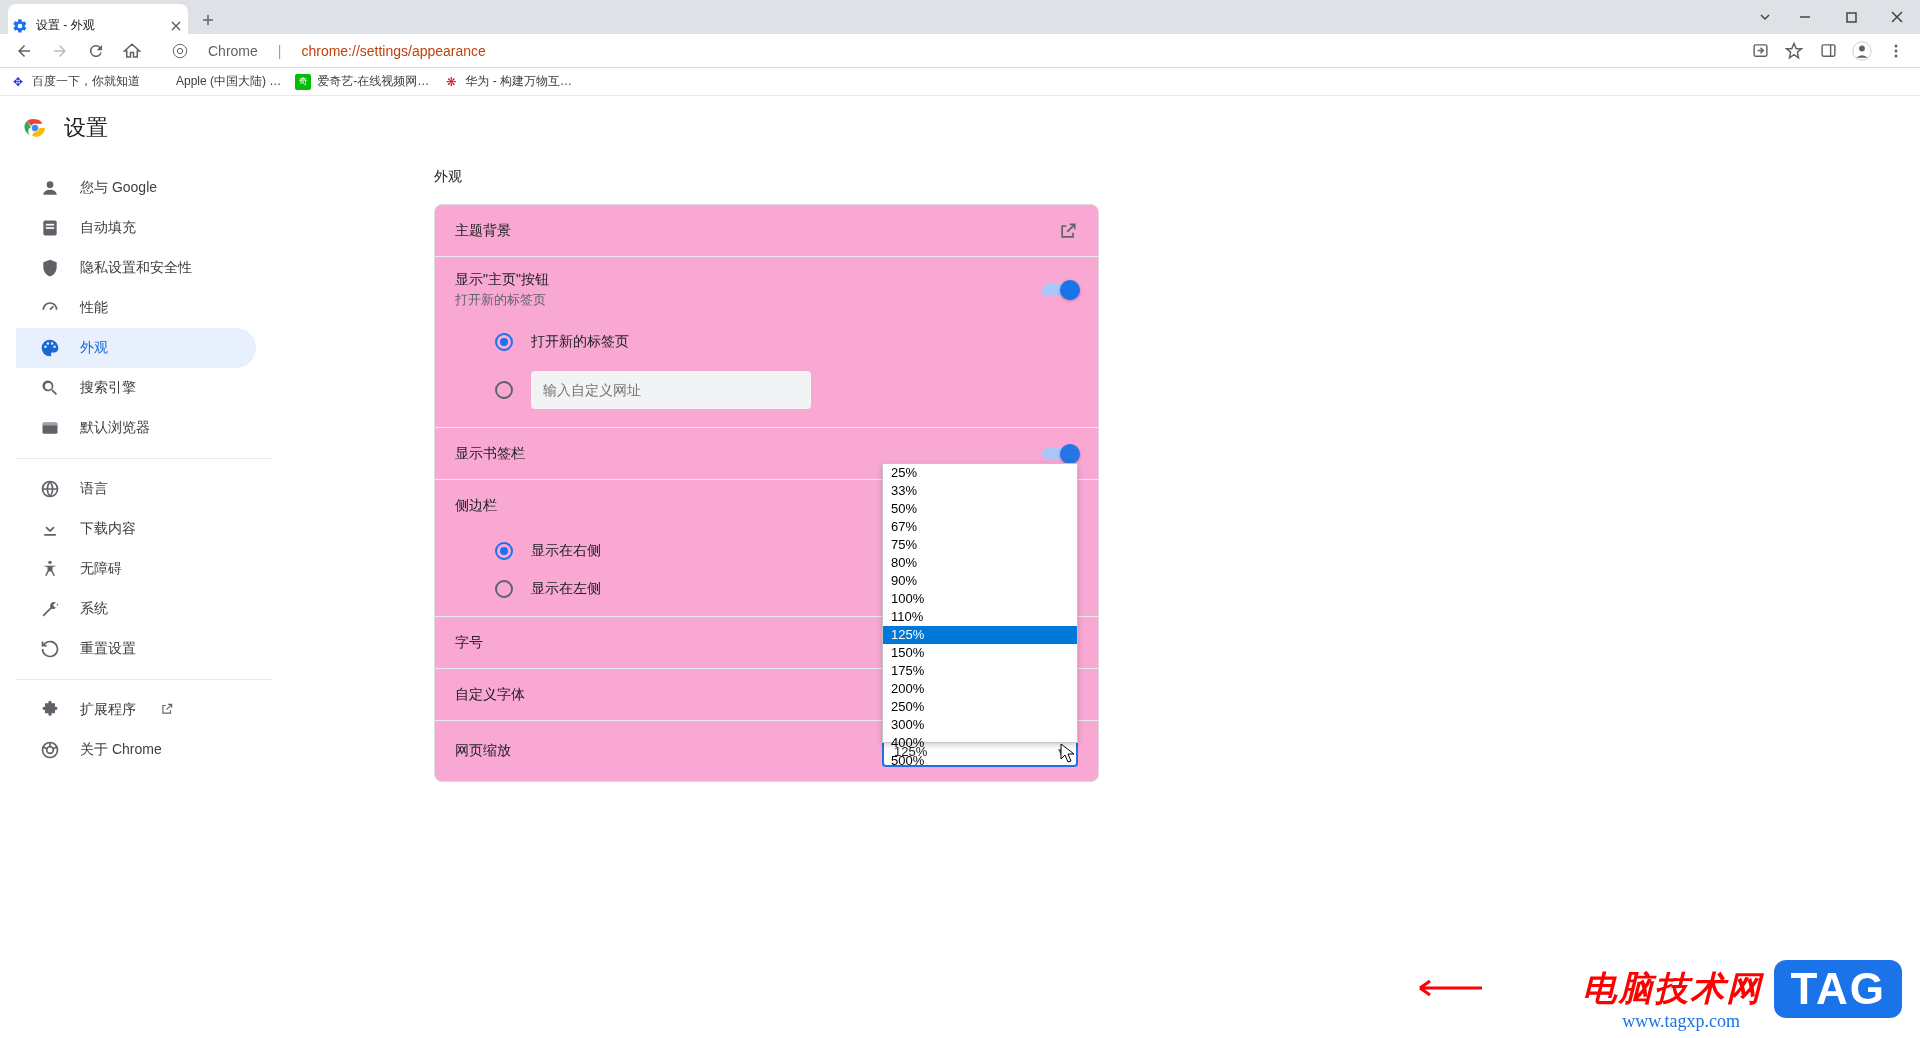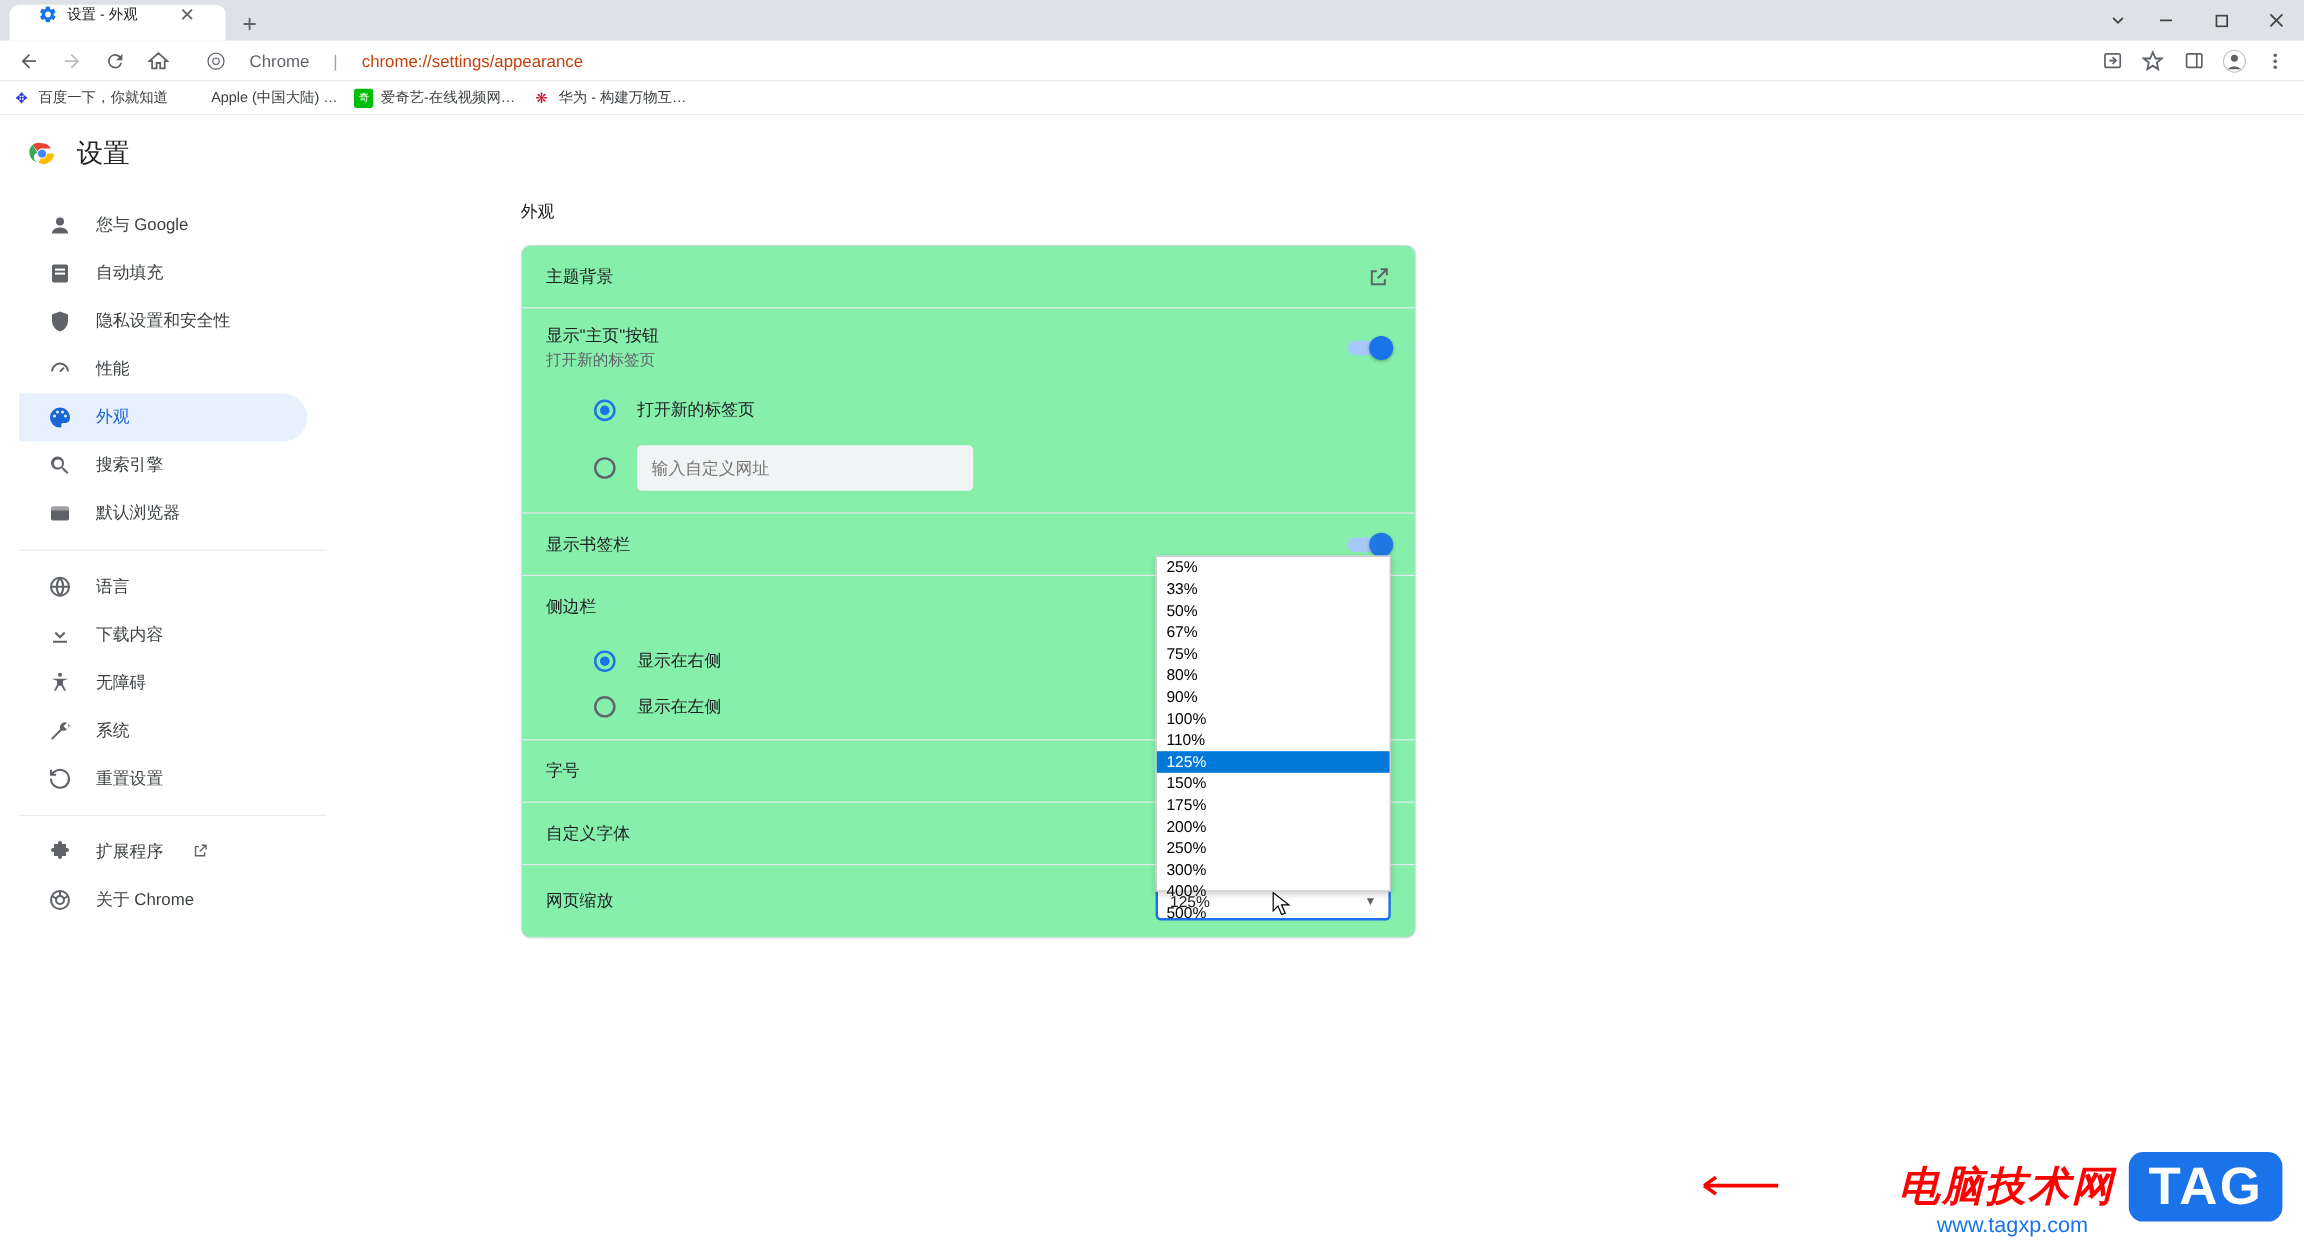--- a/index.html
+++ b/index.html
@@ -1,20 +1,20 @@
 <!DOCTYPE html>
 <html><head>
 <meta charset="utf-8">
 <style>
 * { margin: 0; padding: 0; box-sizing: border-box; font-family: "Microsoft YaHei", Arial, sans-serif; }
 body { background: #fff; width: 1920px; height: 1038px; overflow: hidden; position: relative; }
 
 
 .titlebar { height: 34px; background: #dee1e6; display: flex; align-items: flex-end; }
-.tab { background: #fff; height: 30px; margin-left: 8px; border-radius: 8px 8px 0 0; display: flex; align-items: flex-start; padding: 0 24px; min-width: 180px; gap: 8px; }
+.tab { background: #fff; height: 30px; margin-left: 8px; border-radius: 8px 8px 0 0; display: flex; align-items: flex-end; padding: 0 4px; min-width: 180px; gap: 8px; }
 .tab-favicon { width: 16px; height: 16px; color: #1a73e8; }
 .tab-title { font-size: 12px; color: #202124; flex: 1; }
 .tab-close { width: 16px; height: 16px; color: #5f6368; cursor: pointer; display:flex; align-items:center; justify-content:center; }
 .new-tab { width: 28px; height: 28px; display: flex; align-items: center; justify-content: center; color: #5f6368; cursor:pointer; margin-left:6px; }
 .window-controls { margin-left: auto; display: flex; align-items: center; height: 34px; }
 .wc-btn { width: 46px; height: 30px; display: flex; align-items: center; justify-content: center; color: #444; cursor:pointer; }
 .wc-chevron { width: 34px; }
 
 
 .toolbar { height: 34px; background: #fff; border-bottom: 1px solid #dadce0; display: flex; align-items: center; padding: 0 8px; gap: 4px; }
@@ -51,21 +51,21 @@
 .side-item.active { background:#e8f0fe; color:#1967d2; }
 .side-item.active .side-icon { color:#1967d2; }
 .side-icon { width:20px; height:20px; color:#5f6368; display:flex; align-items:center; justify-content:center; }
 .side-divider { height:1px; background:#e8eaed; margin: 10px 0 10px 0; }
 .side-item.ext { gap:20px; }
 .ext-open { width:16px; height:16px; color:#5f6368; margin-left:4px; }
 
 
 .main { flex:1; padding-top: 72px; padding-left: 162px; }
 .section-title { font-size:14px; color:#202124; margin-bottom: 18px; }
-.card { width: 746px; background:#86efac; border:1px solid #dadce0; border-radius:8px; }
+.card { width: 665px; background:#f9a8d4; border:1px solid #dadce0; border-radius:8px; }
 .row { padding: 14px 20px; display:flex; align-items:center; border-bottom:1px solid #e8eaed; min-height:52px; position:relative; }
 .row:last-child { border-bottom:none; }
 .row-col { flex:1; }
 .row-title { font-size:14px; color:#202124; }
 .row-sub { font-size:13px; color:#5f6368; margin-top:2px; }
 .row-action { display:flex; align-items:center; }
 .open-icon { width:20px; height:20px; color:#5f6368; cursor:pointer; }
 .toggle-wrap { width:36px; height:20px; position:relative; }
 .toggle-track { position:absolute; top:4px; left:0; width:34px; height:12px; background:#a8c7fa; border-radius:6px; }
 .toggle-knob { position:absolute; top:0; right:-2px; width:20px; height:20px; background:#1a73e8; border-radius:50%; box-shadow:0 1px 3px rgba(0,0,0,0.3); }
@@ -84,21 +84,21 @@
 .dropdown { position:absolute; width:196px; background:#fff; border:1px solid #c4c4c4; box-shadow:0 2px 6px rgba(0,0,0,0.2); z-index:100; right:20px; bottom:38px; max-height:280px; }
 .dd-item { padding: 1px 8px; font-size:13px; color:#000; cursor:pointer; line-height:16px; }
 .dd-item.selected { background:#0078d7; color:#fff; }
 
 
 .cursor-svg { position:absolute; z-index:200; pointer-events:none; }
 
 
 .watermark { position:absolute; right:18px; bottom:20px; display:flex; align-items:center; gap:12px; z-index:50; }
 .wm-text1 { font-size:34px; font-weight:bold; color:#ff0000; font-style:italic; letter-spacing:2px; }
-.wm-url { position:absolute; right:180px; bottom:6px; font-size:18px; color:#1a73e8; }
+.wm-url { position:absolute; right:180px; bottom:6px; font-size:18px; color:#1a73e8;font-family:Liberation Serif, serif; }
 .wm-tag { background:#1a73e8; color:#fff; font-size:44px; font-weight:bold; padding: 4px 16px; border-radius:12px; letter-spacing:2px; }
 .arrow-red { position:absolute; right:438px; bottom:40px; color:#ff0000; z-index:50; }
 
 svg { display:block; }
 </style>
 </head>
 <body>
 
 <div class="titlebar">
   <div class="tab">

